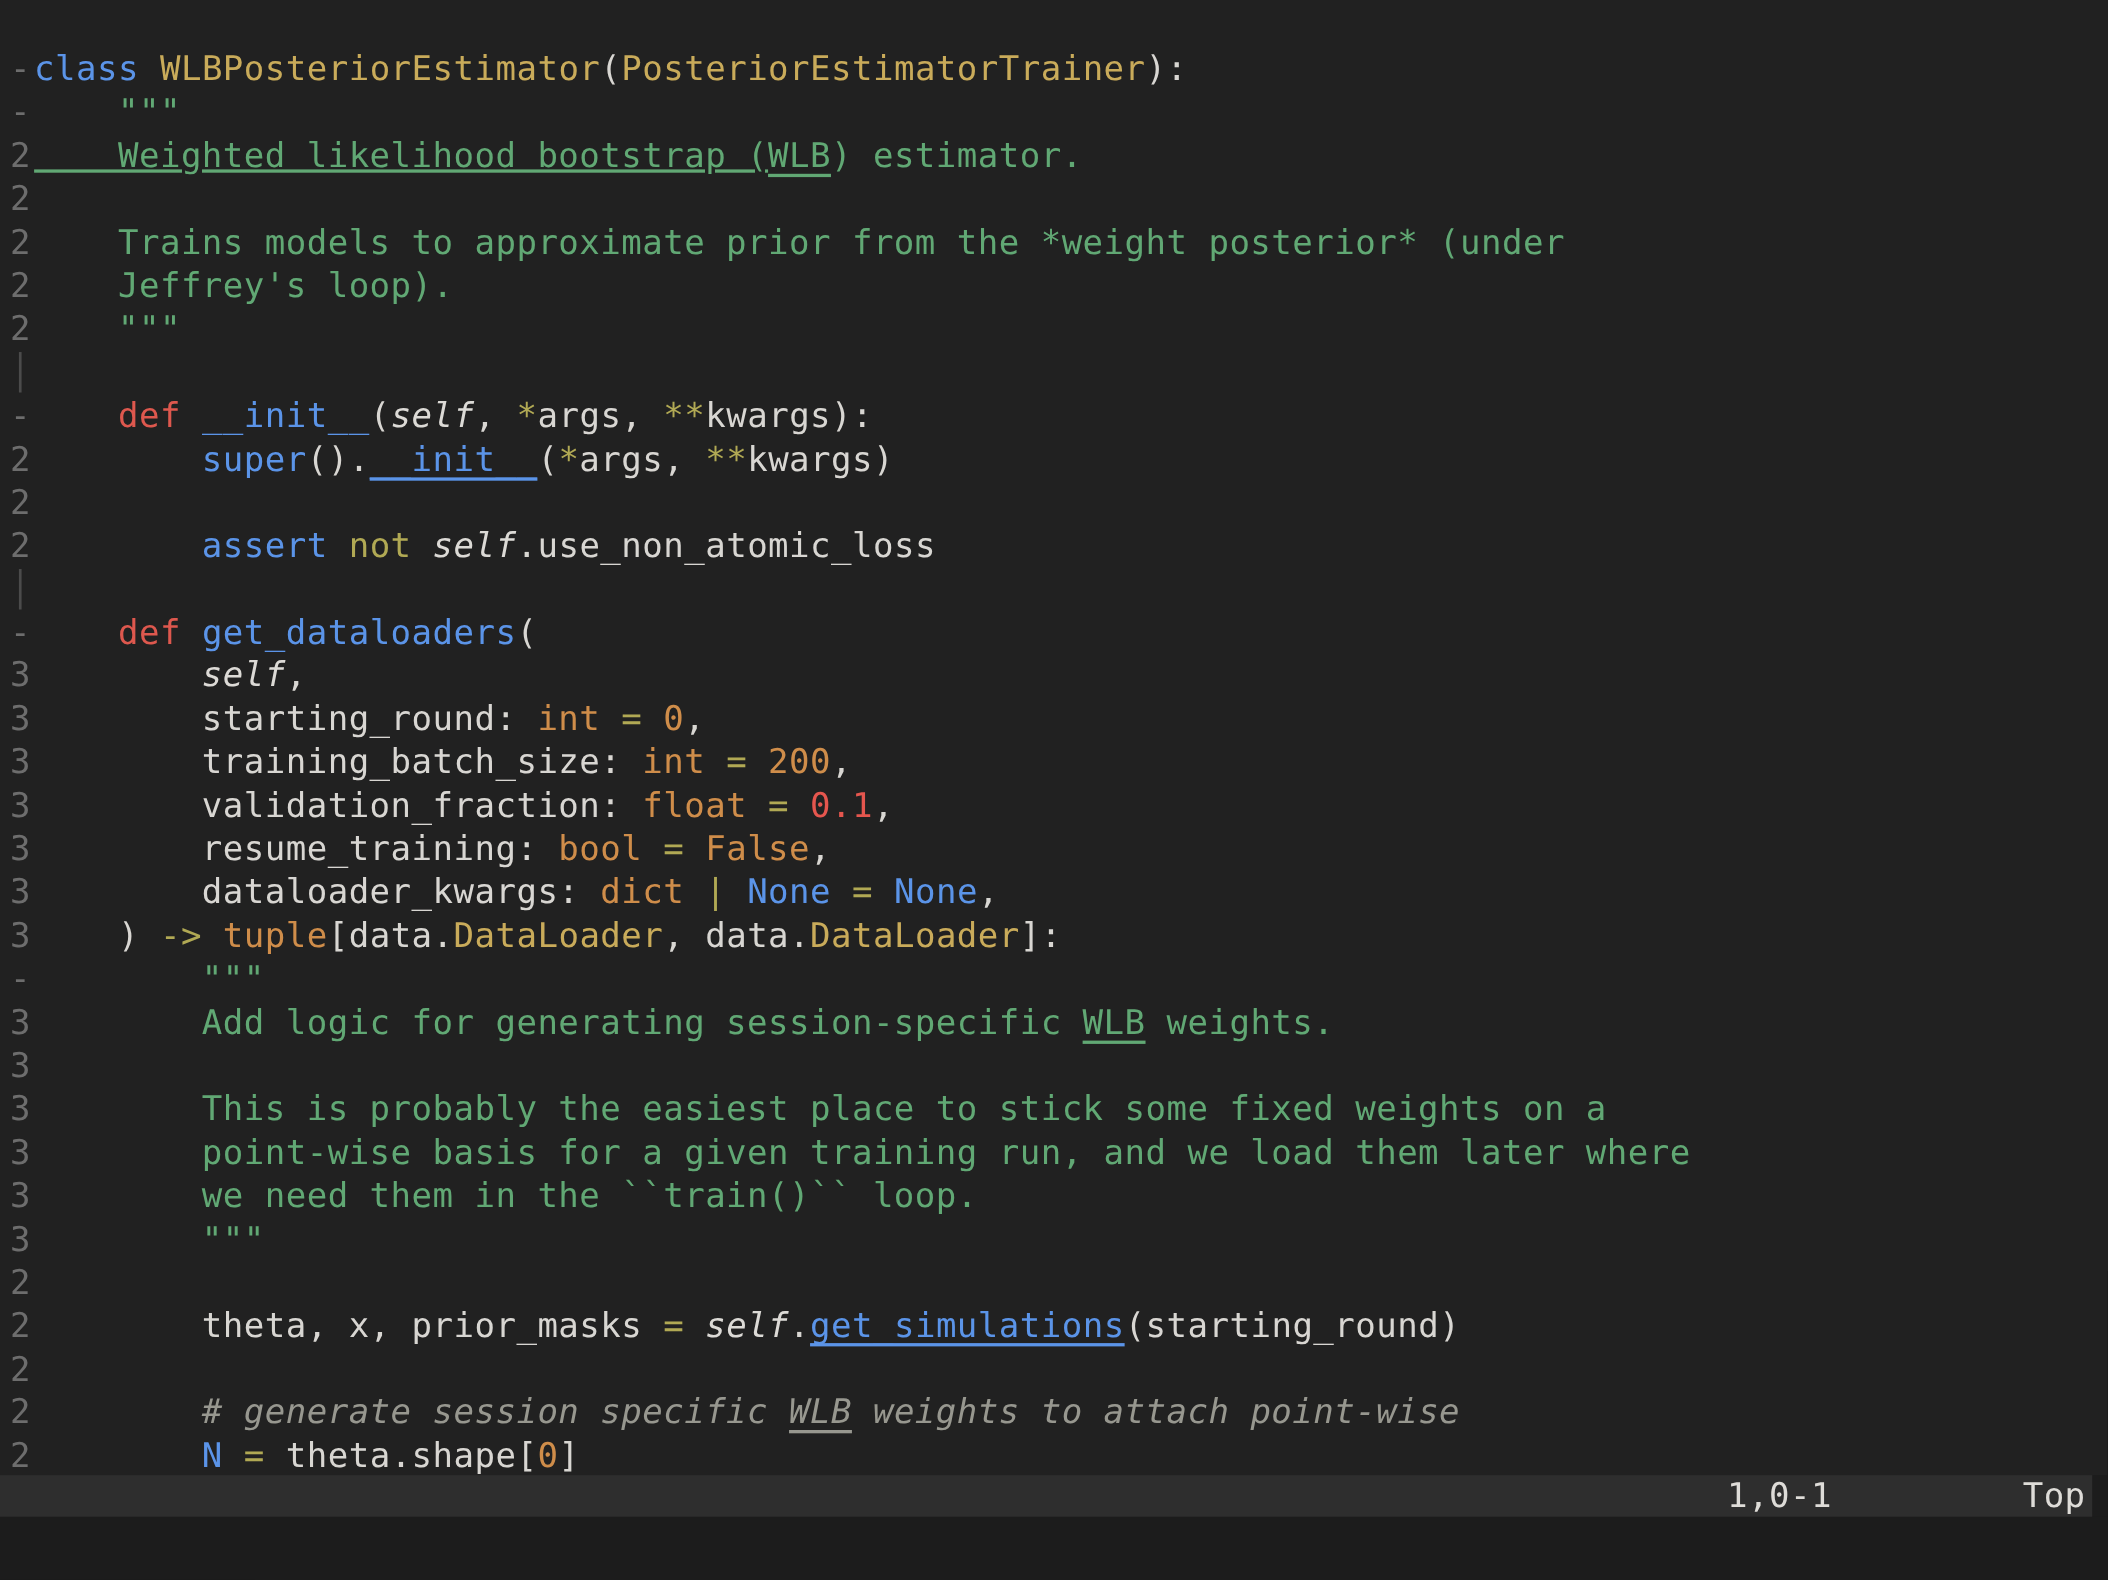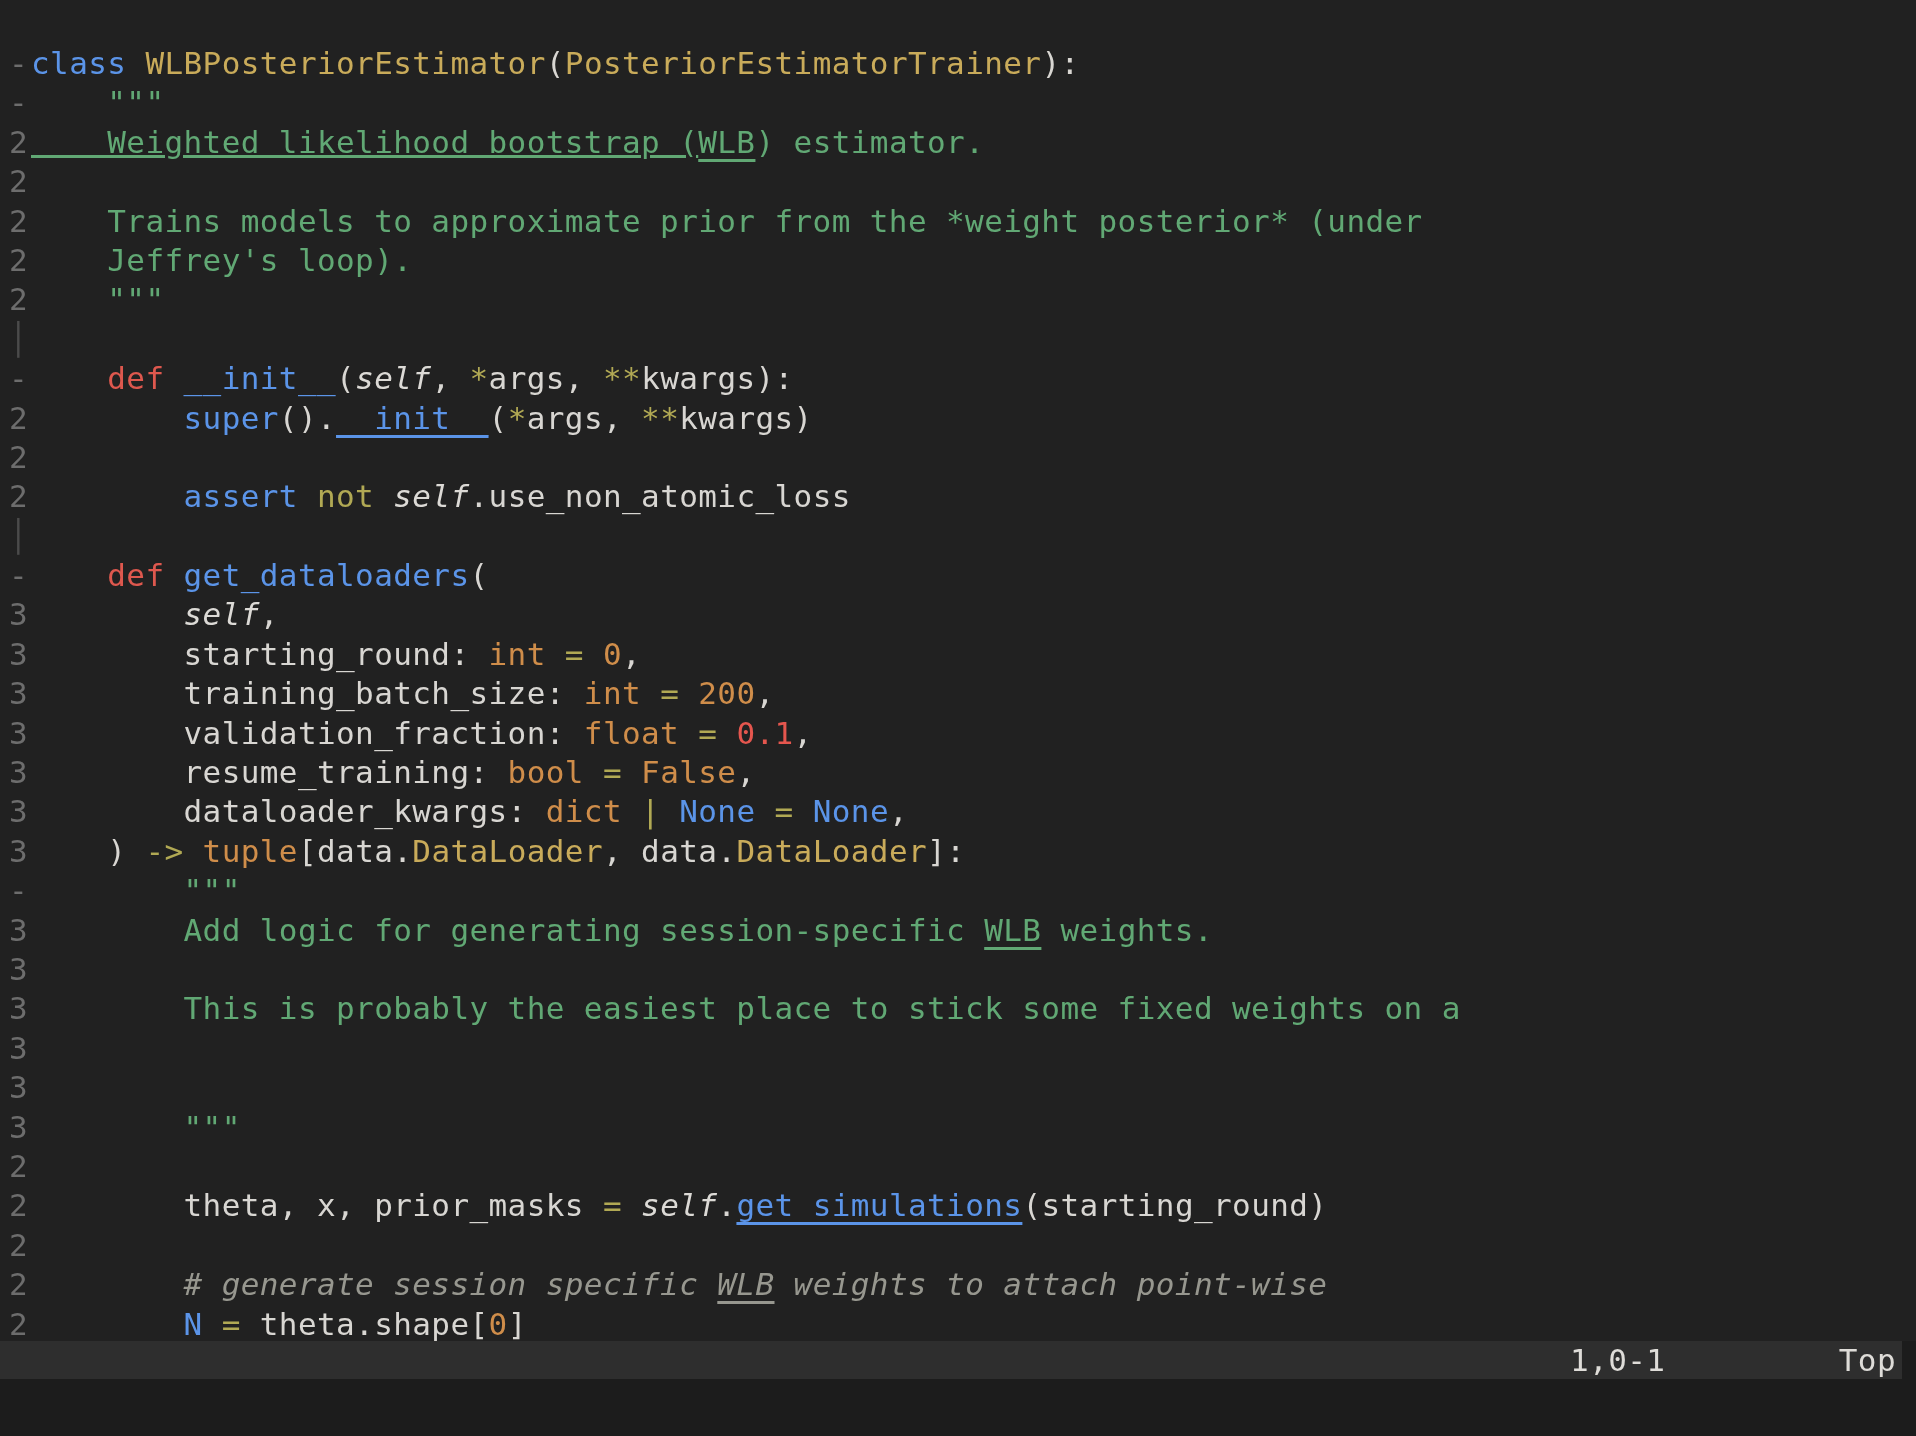--- a/index.html
+++ b/index.html
@@ -74,22 +74,22 @@
       <div class="line"><span class="fold" style="color: rgb(109, 109, 109);">3</span><span class="content"><span style="color: rgb(216, 214, 210);">        starting_round: </span><span style="color: rgb(207, 141, 74);">int</span><span style="color: rgb(216, 214, 210);"> </span><span style="color: rgb(177, 169, 84);">=</span><span style="color: rgb(216, 214, 210);"> </span><span style="color: rgb(207, 141, 74);">0</span><span style="color: rgb(216, 214, 210);">,</span></span></div>
       <div class="line"><span class="fold" style="color: rgb(109, 109, 109);">3</span><span class="content"><span style="color: rgb(216, 214, 210);">        training_batch_size: </span><span style="color: rgb(207, 141, 74);">int</span><span style="color: rgb(216, 214, 210);"> </span><span style="color: rgb(177, 169, 84);">=</span><span style="color: rgb(216, 214, 210);"> </span><span style="color: rgb(207, 141, 74);">200</span><span style="color: rgb(216, 214, 210);">,</span></span></div>
       <div class="line"><span class="fold" style="color: rgb(109, 109, 109);">3</span><span class="content"><span style="color: rgb(216, 214, 210);">        validation_fraction: </span><span style="color: rgb(207, 141, 74);">float</span><span style="color: rgb(216, 214, 210);"> </span><span style="color: rgb(177, 169, 84);">=</span><span style="color: rgb(216, 214, 210);"> </span><span style="color: rgb(229, 86, 78);">0.1</span><span style="color: rgb(216, 214, 210);">,</span></span></div>
       <div class="line"><span class="fold" style="color: rgb(109, 109, 109);">3</span><span class="content"><span style="color: rgb(216, 214, 210);">        resume_training: </span><span style="color: rgb(207, 141, 74);">bool</span><span style="color: rgb(216, 214, 210);"> </span><span style="color: rgb(177, 169, 84);">=</span><span style="color: rgb(216, 214, 210);"> </span><span style="color: rgb(207, 141, 74);">False</span><span style="color: rgb(216, 214, 210);">,</span></span></div>
       <div class="line"><span class="fold" style="color: rgb(109, 109, 109);">3</span><span class="content"><span style="color: rgb(216, 214, 210);">        dataloader_kwargs: </span><span style="color: rgb(207, 141, 74);">dict</span><span style="color: rgb(216, 214, 210);"> </span><span style="color: rgb(177, 169, 84);">|</span><span style="color: rgb(216, 214, 210);"> </span><span style="color: rgb(91, 148, 232);">None</span><span style="color: rgb(216, 214, 210);"> </span><span style="color: rgb(177, 169, 84);">=</span><span style="color: rgb(216, 214, 210);"> </span><span style="color: rgb(91, 148, 232);">None</span><span style="color: rgb(216, 214, 210);">,</span></span></div>
       <div class="line"><span class="fold" style="color: rgb(109, 109, 109);">3</span><span class="content"><span style="color: rgb(216, 214, 210);">    ) </span><span style="color: rgb(177, 169, 84);">-&gt;</span><span style="color: rgb(216, 214, 210);"> </span><span style="color: rgb(207, 141, 74);">tuple</span><span style="color: rgb(216, 214, 210);">[data.</span><span style="color: rgb(201, 171, 90);">DataLoader</span><span style="color: rgb(216, 214, 210);">, data.</span><span style="color: rgb(201, 171, 90);">DataLoader</span><span style="color: rgb(216, 214, 210);">]:</span></span></div>
       <div class="line"><span class="fold" style="color: rgb(109, 109, 109);">-</span><span class="content"><span style="color: rgb(97, 168, 116);">        """</span></span></div>
       <div class="line"><span class="fold" style="color: rgb(109, 109, 109);">3</span><span class="content"><span style="color: rgb(97, 168, 116);">        Add logic for generating session-specific </span><span class="u" style="color: rgb(97, 168, 116);">WLB</span><span style="color: rgb(97, 168, 116);"> weights.</span></span></div>
       <div class="line"><span class="fold" style="color: rgb(109, 109, 109);">3</span><span class="content"></span></div>
       <div class="line"><span class="fold" style="color: rgb(109, 109, 109);">3</span><span class="content"><span style="color: rgb(97, 168, 116);">        This is probably the easiest place to stick some fixed weights on a</span></span></div>
-      <div class="line"><span class="fold" style="color: rgb(109, 109, 109);">3</span></div>
-      <div class="line"><span class="fold" style="color: rgb(109, 109, 109);">3</span></div>
+      <div class="line"><span class="fold" style="color: rgb(109, 109, 109);">3</span><span class="content"><span style="color: rgb(97, 168, 116);">        point-wise basis for a given training run, and we load them later where</span></span></div>
+      <div class="line"><span class="fold" style="color: rgb(109, 109, 109);">3</span><span class="content"><span style="color: rgb(97, 168, 116);">        we need them in the ``train()`` loop.</span></span></div>
       <div class="line"><span class="fold" style="color: rgb(109, 109, 109);">3</span><span class="content"><span style="color: rgb(97, 168, 116);">        """</span></span></div>
       <div class="line"><span class="fold" style="color: rgb(109, 109, 109);">2</span><span class="content"></span></div>
       <div class="line"><span class="fold" style="color: rgb(109, 109, 109);">2</span><span class="content"><span style="color: rgb(216, 214, 210);">        theta, x, prior_masks </span><span style="color: rgb(177, 169, 84);">=</span><span style="color: rgb(216, 214, 210);"> </span><span style="color: rgb(220, 218, 214); font-style: italic;">self</span><span style="color: rgb(216, 214, 210);">.</span><span class="u" style="color: rgb(91, 148, 232);">get_simulations</span><span style="color: rgb(216, 214, 210);">(starting_round)</span></span></div>
       <div class="line"><span class="fold" style="color: rgb(109, 109, 109);">2</span><span class="content"></span></div>
       <div class="line"><span class="fold" style="color: rgb(109, 109, 109);">2</span><span class="content"><span style="color: rgb(151, 151, 143); font-style: italic;">        # generate session specific </span><span class="u" style="color: rgb(151, 151, 143); font-style: italic;">WLB</span><span style="color: rgb(151, 151, 143); font-style: italic;"> weights to attach point-wise</span></span></div>
       <div class="line"><span class="fold" style="color: rgb(109, 109, 109);">2</span><span class="content"><span style="color: rgb(91, 148, 232);">        N</span><span style="color: rgb(216, 214, 210);"> </span><span style="color: rgb(177, 169, 84);">=</span><span style="color: rgb(216, 214, 210);"> theta.shape[</span><span style="color: rgb(207, 141, 74);">0</span><span style="color: rgb(216, 214, 210);">]</span></span></div>
     </div>
 
   <div class="status-row">
     <div class="status-bar">

